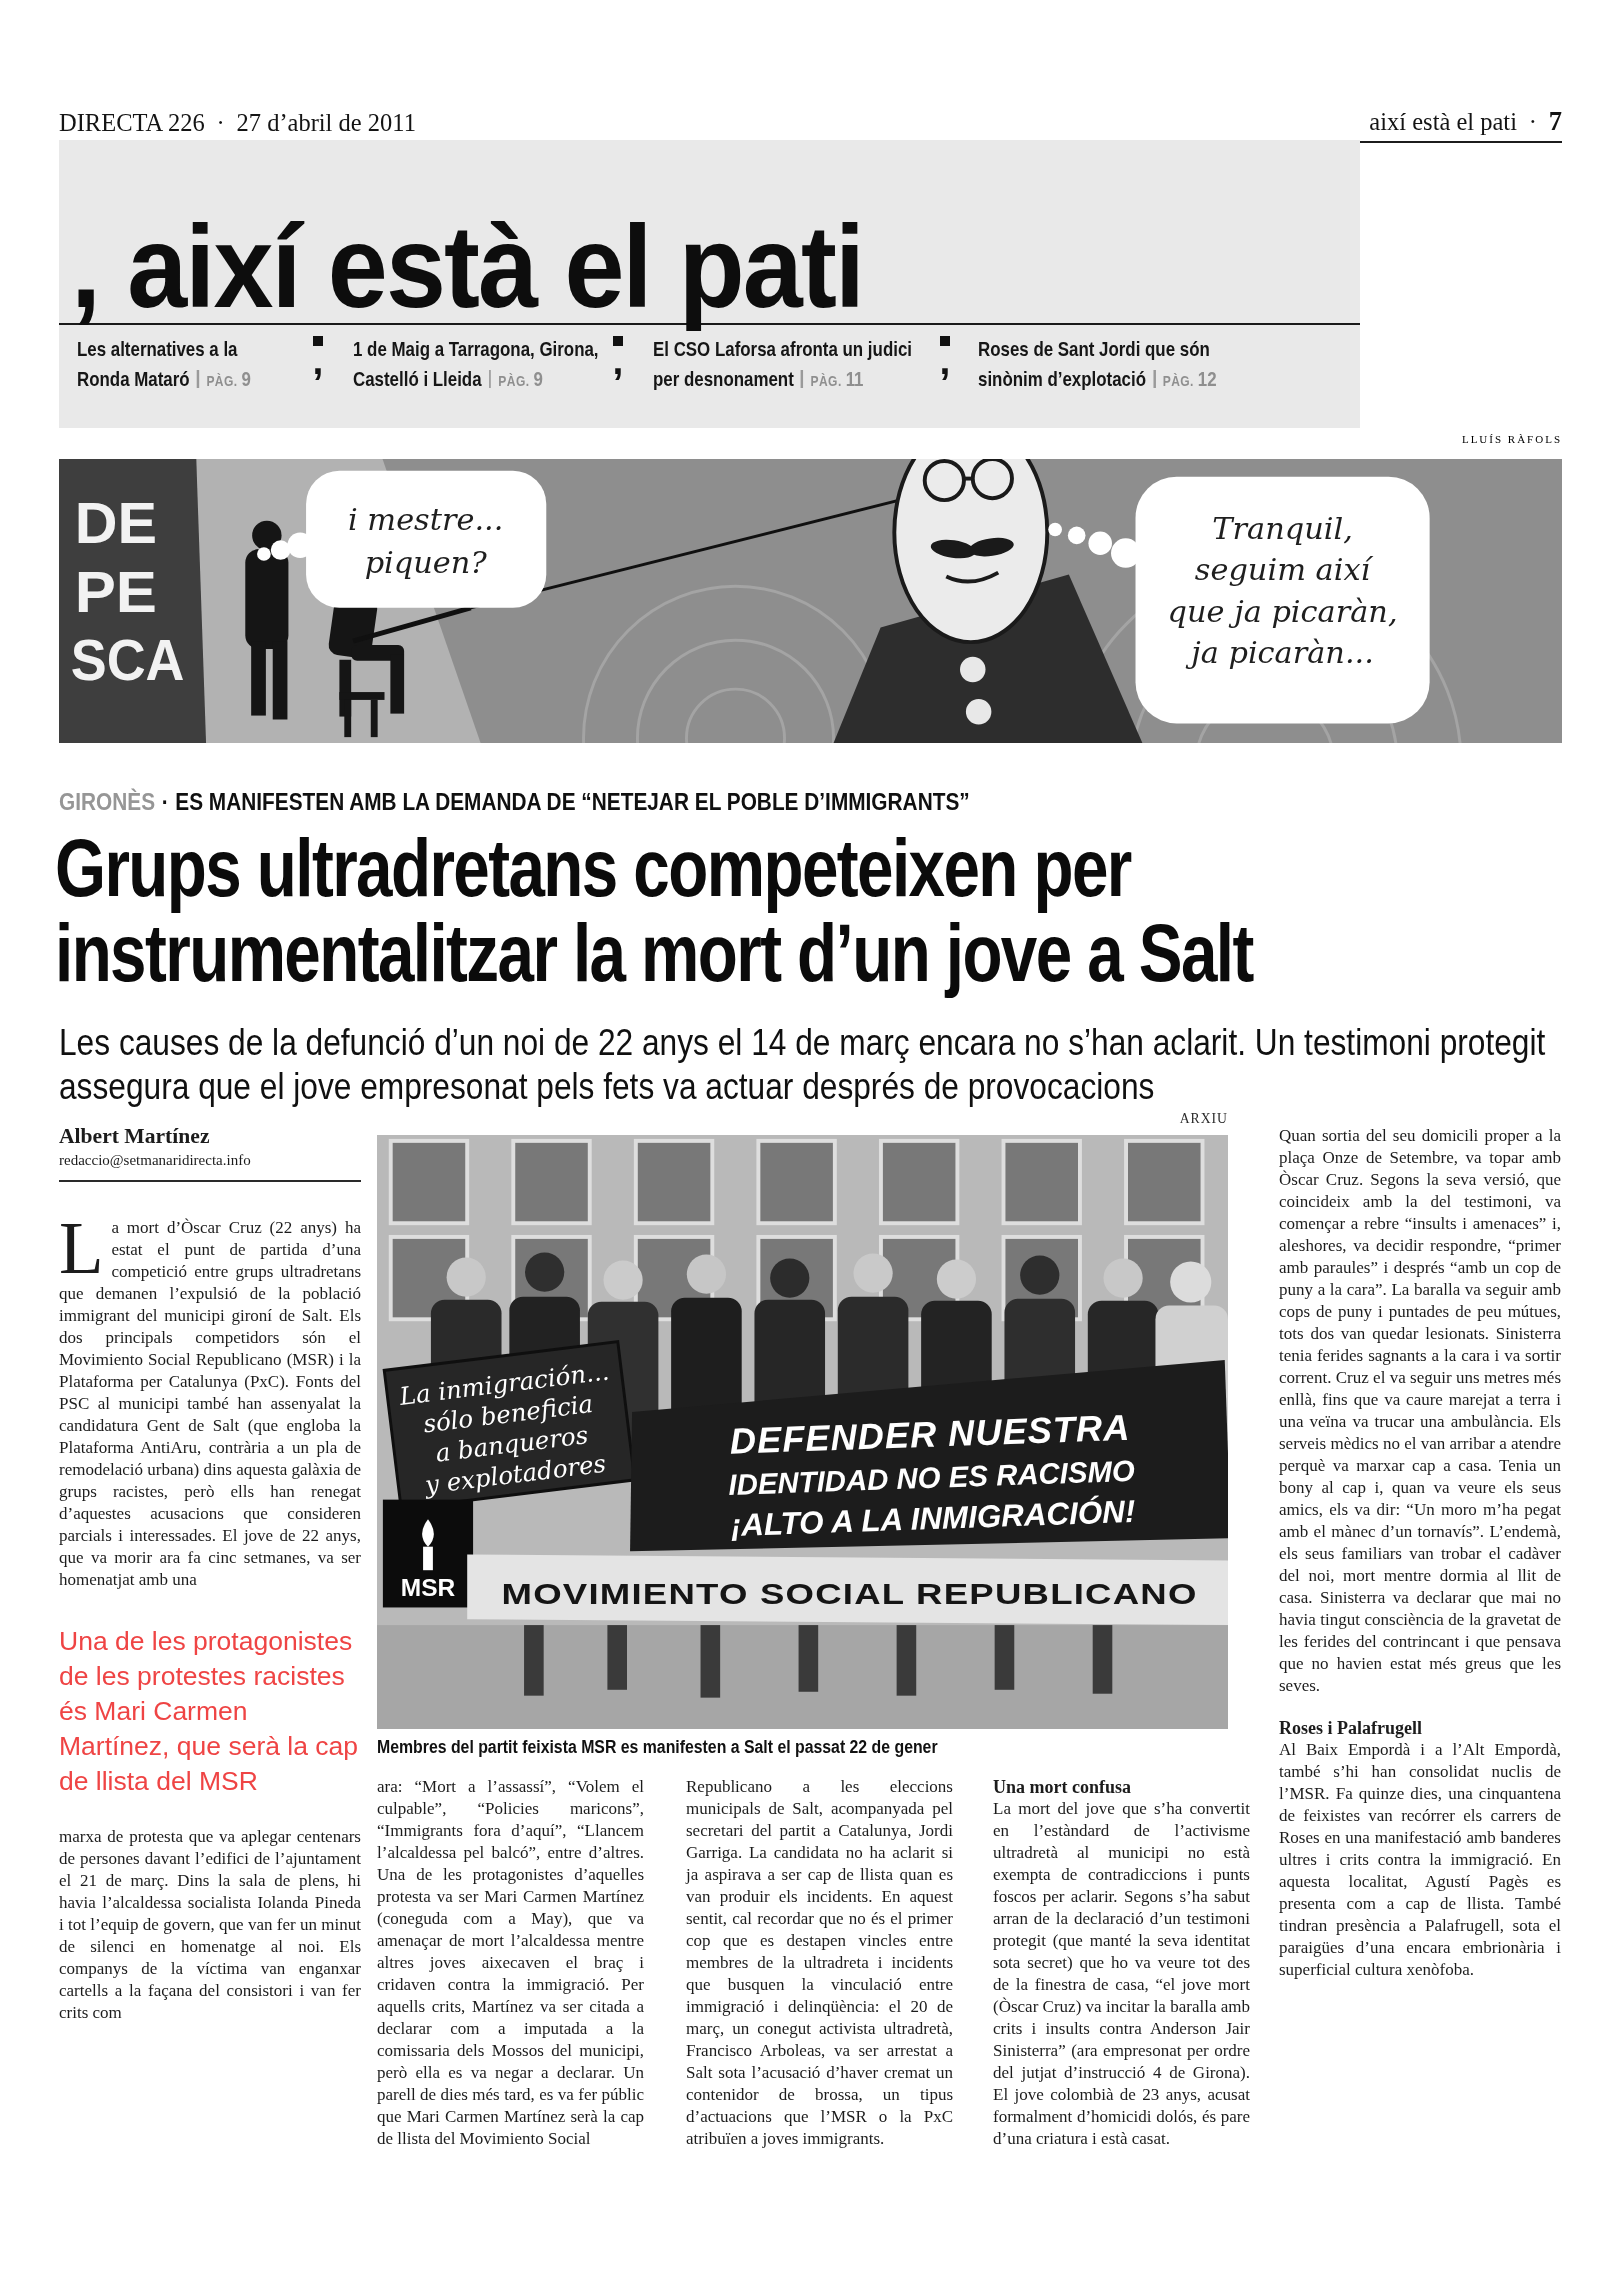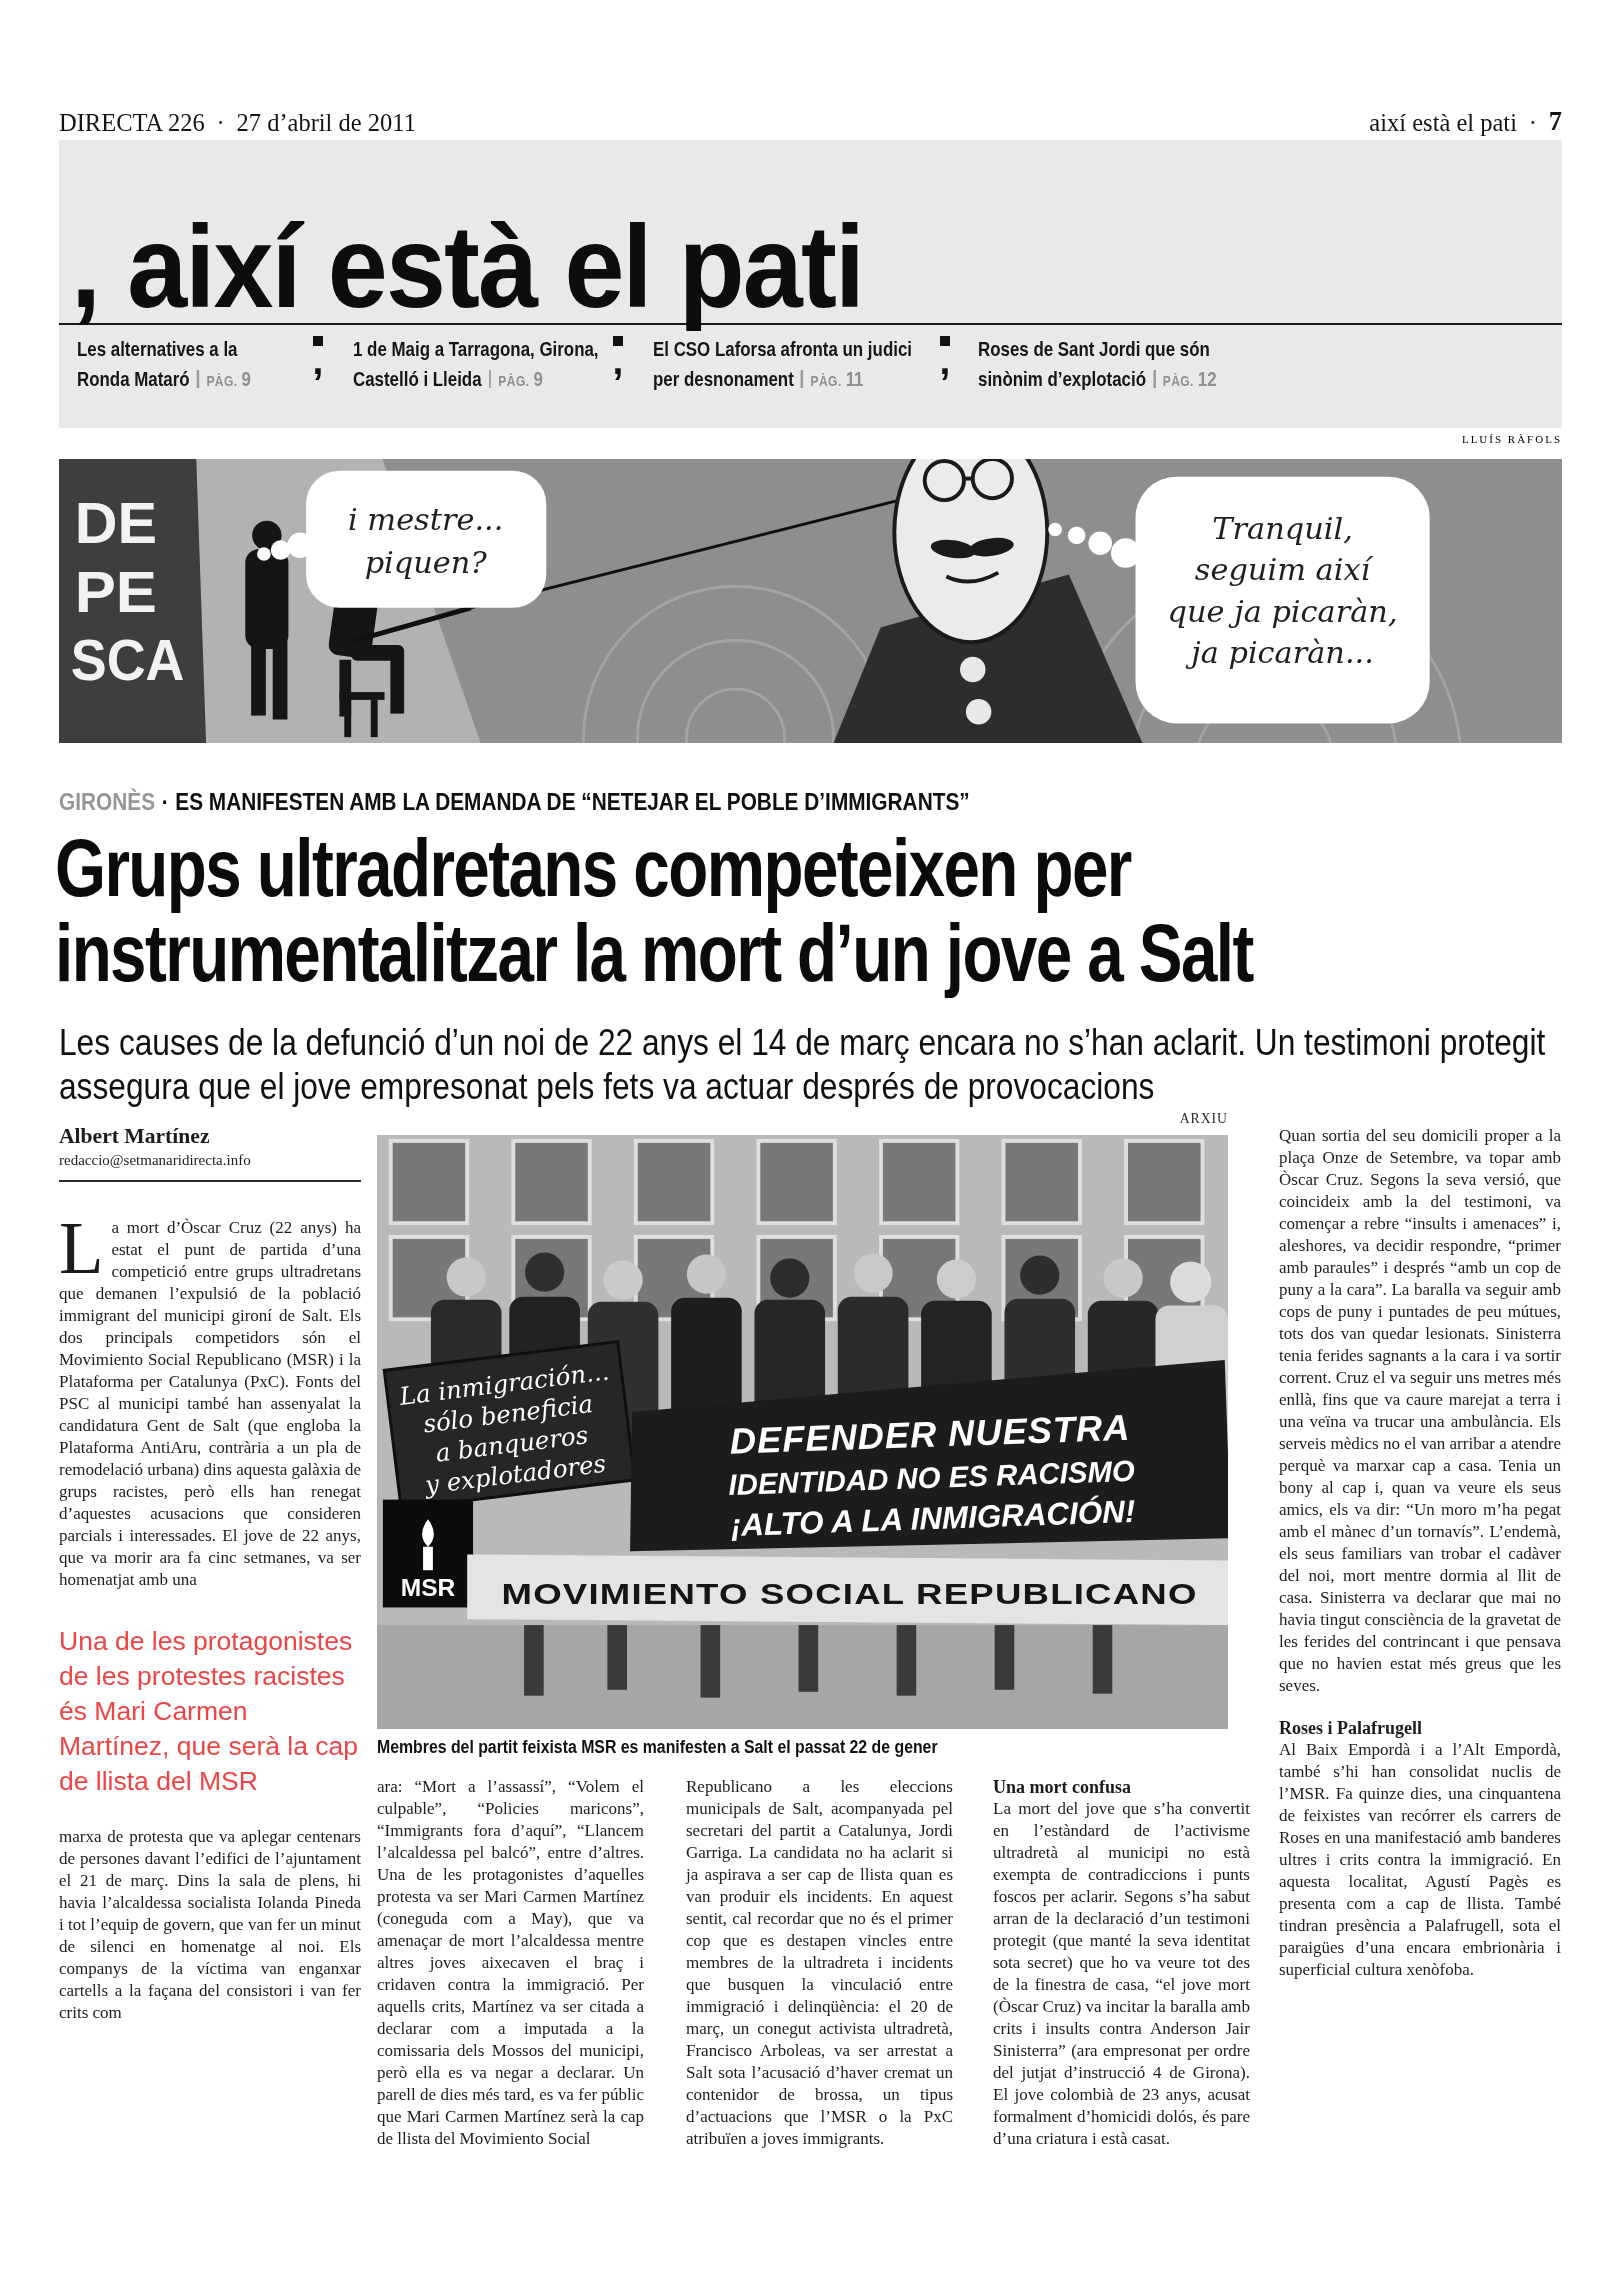--- a/index.html
+++ b/index.html
@@ -4,25 +4,25 @@
 <style>
   html,body{margin:0;padding:0;background:#ffffff;}
   .page{position:relative;width:1620px;height:2293px;background:#ffffff;overflow:hidden;
         font-family:"Liberation Serif",serif;color:#1c1c1c;}
   .abs{position:absolute;}
 
   
   .folio{left:59px;top:94px;width:1503px;height:43px;border-bottom:2.9px solid #1c1c1c;
          display:flex;justify-content:space-between;align-items:flex-end;padding-bottom:3.9px;
          font-size:24.5px;color:#141414;}
-  .folio .grp{display:flex;gap:11.8px;align-items:flex-end;}
+  .folio .grp{display:flex;gap:11.8px;align-items:center;}
   .folio .pgnum{font-weight:bold;font-size:26.5px;}
 
   
-  .masthead{left:59px;top:140px;width:1503px;height:288px;background:#e9e9e9;}
+  .masthead{left:59px;top:140px;width:1301px;height:288px;background:#e9e9e9;}
   .mast-line{position:absolute;left:0;right:0;top:183px;height:2px;background:#1a1a1a;}
   .mast-title{position:absolute;left:11.8px;top:69px;font-family:"Liberation Sans",sans-serif;
               font-weight:bold;font-size:116px;line-height:1;letter-spacing:-2px;color:#0d0d0d;
               white-space:nowrap;transform:scaleX(.93);transform-origin:left top;}
   .teaser{position:absolute;font-family:"Liberation Sans",sans-serif;font-weight:bold;
           font-size:20.6px;line-height:1.45;color:#161616;transform:scaleX(.82);
           transform-origin:left top;}
   .teaser .l1{white-space:nowrap;}
   .teaser .l2{white-space:nowrap;display:flex;align-items:baseline;}
   .pipe{display:inline-block;width:2.9px;height:17.6px;background:#9a9a9a;margin:0 8.8px;

